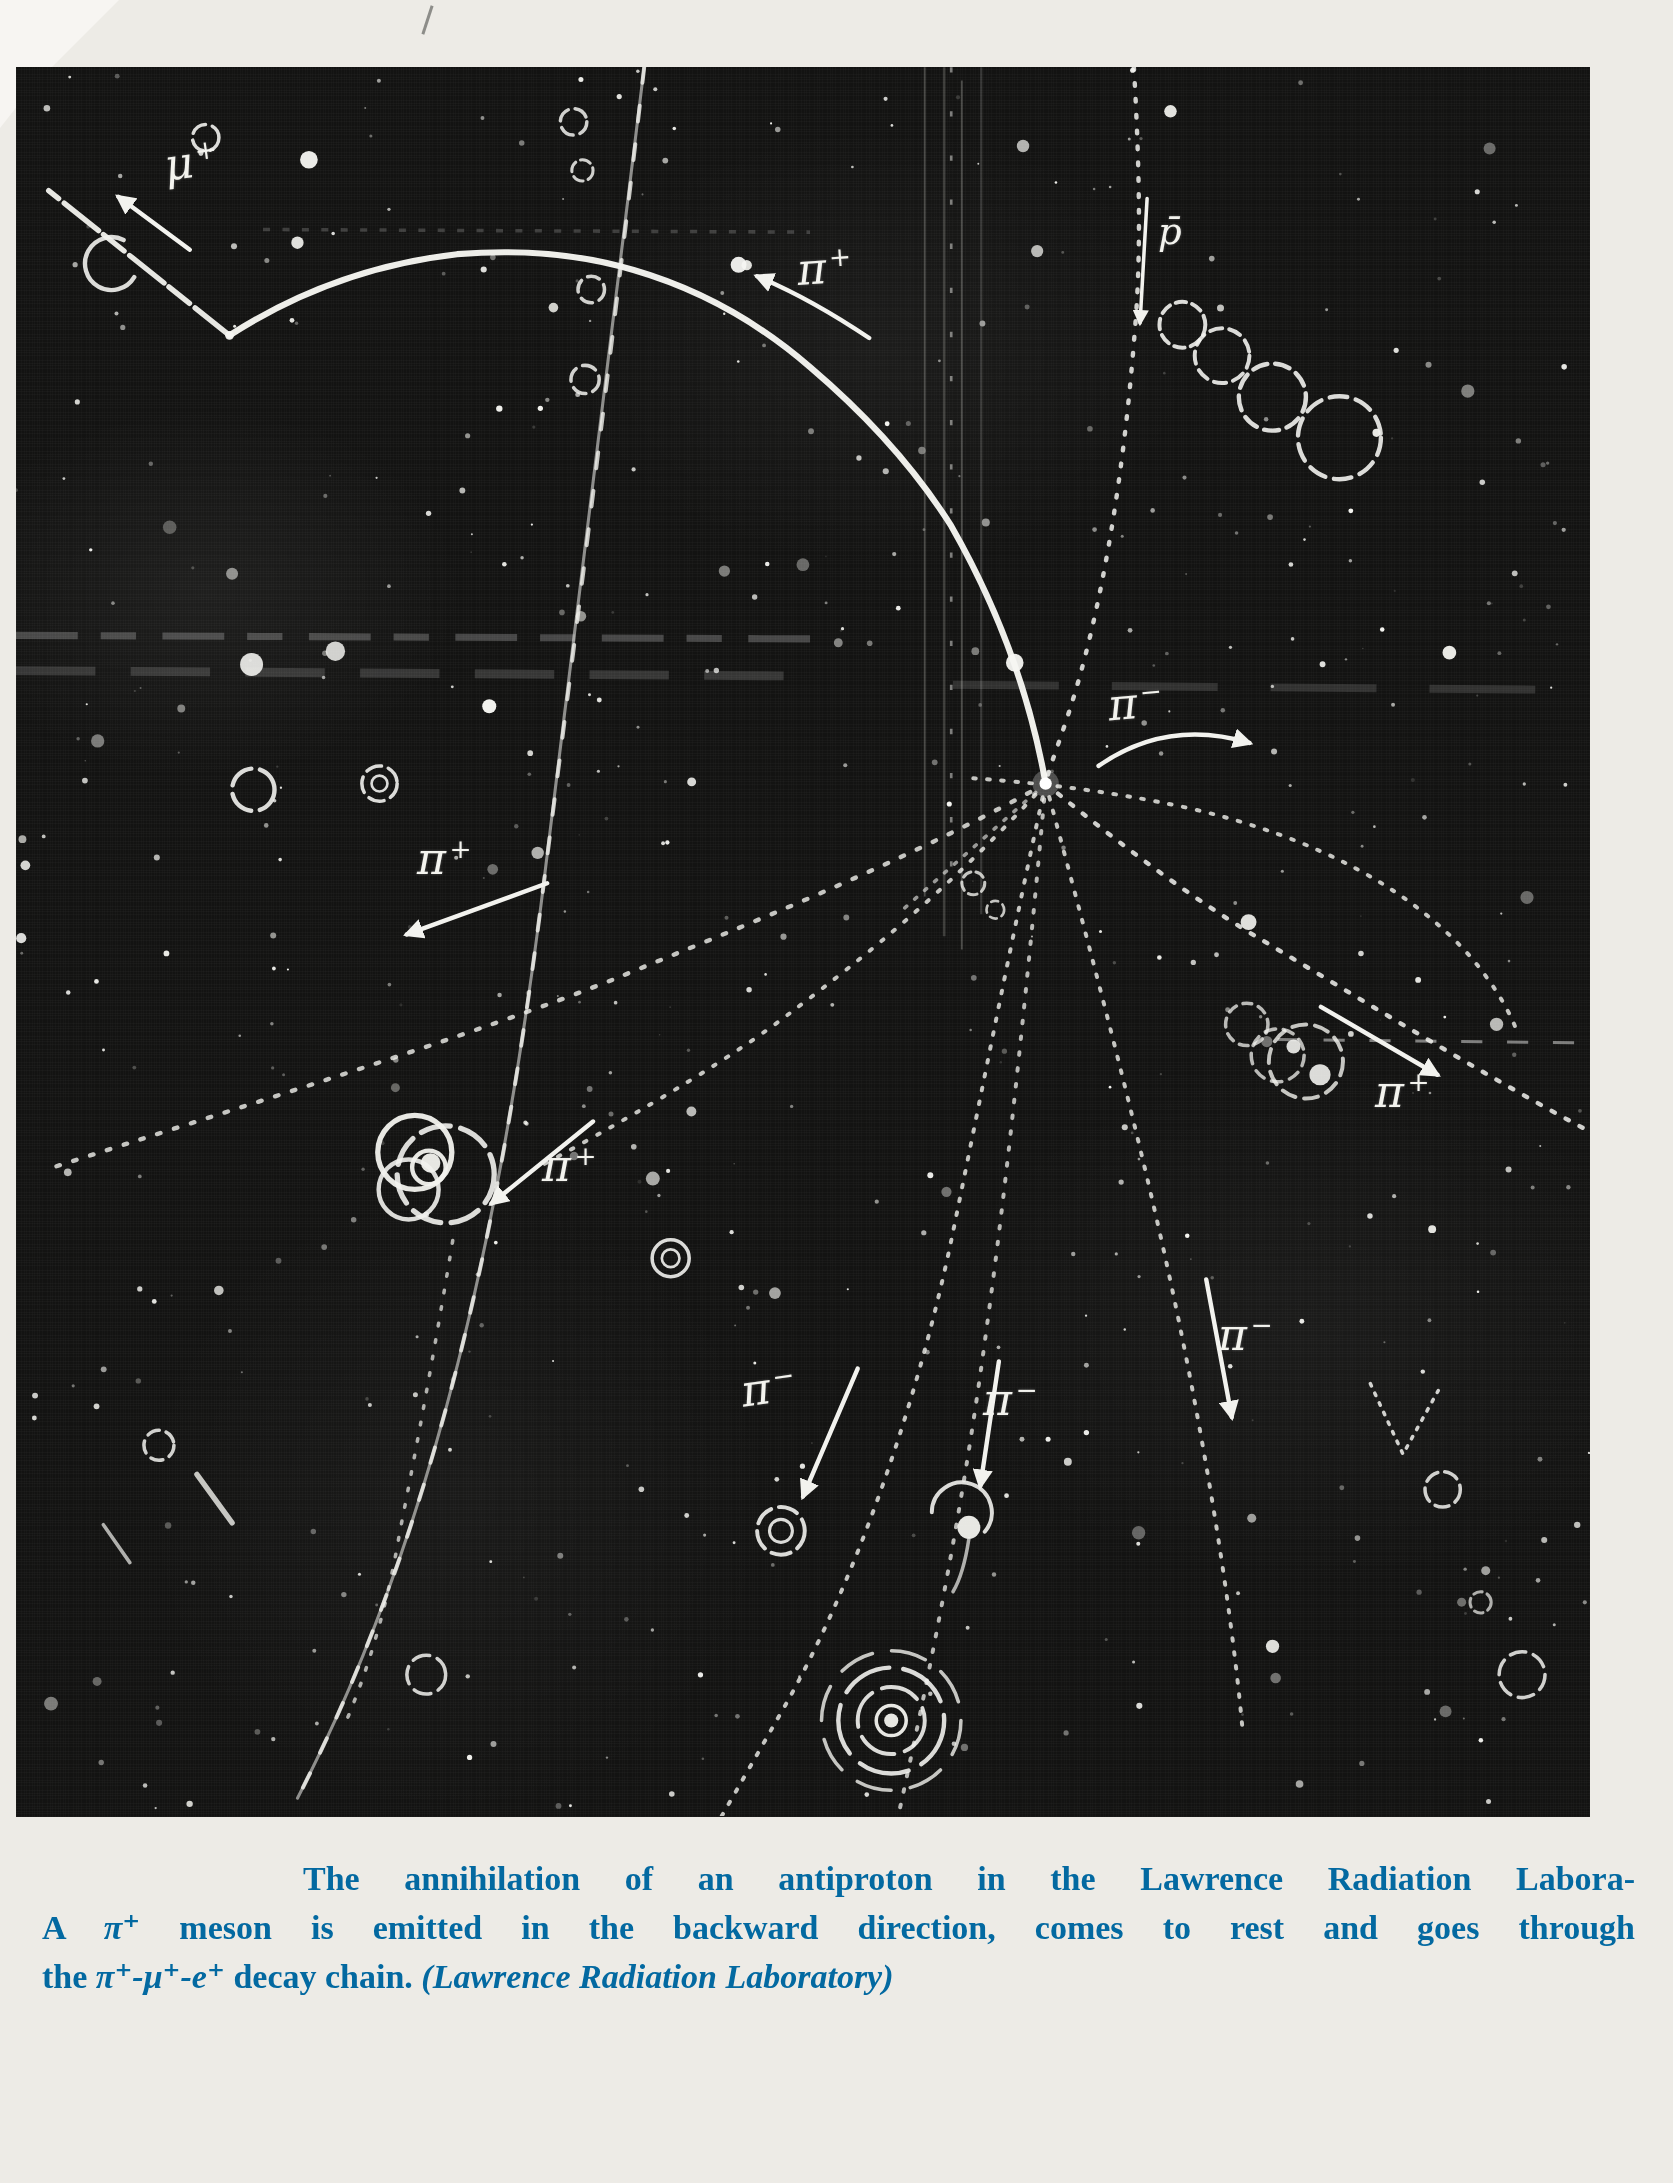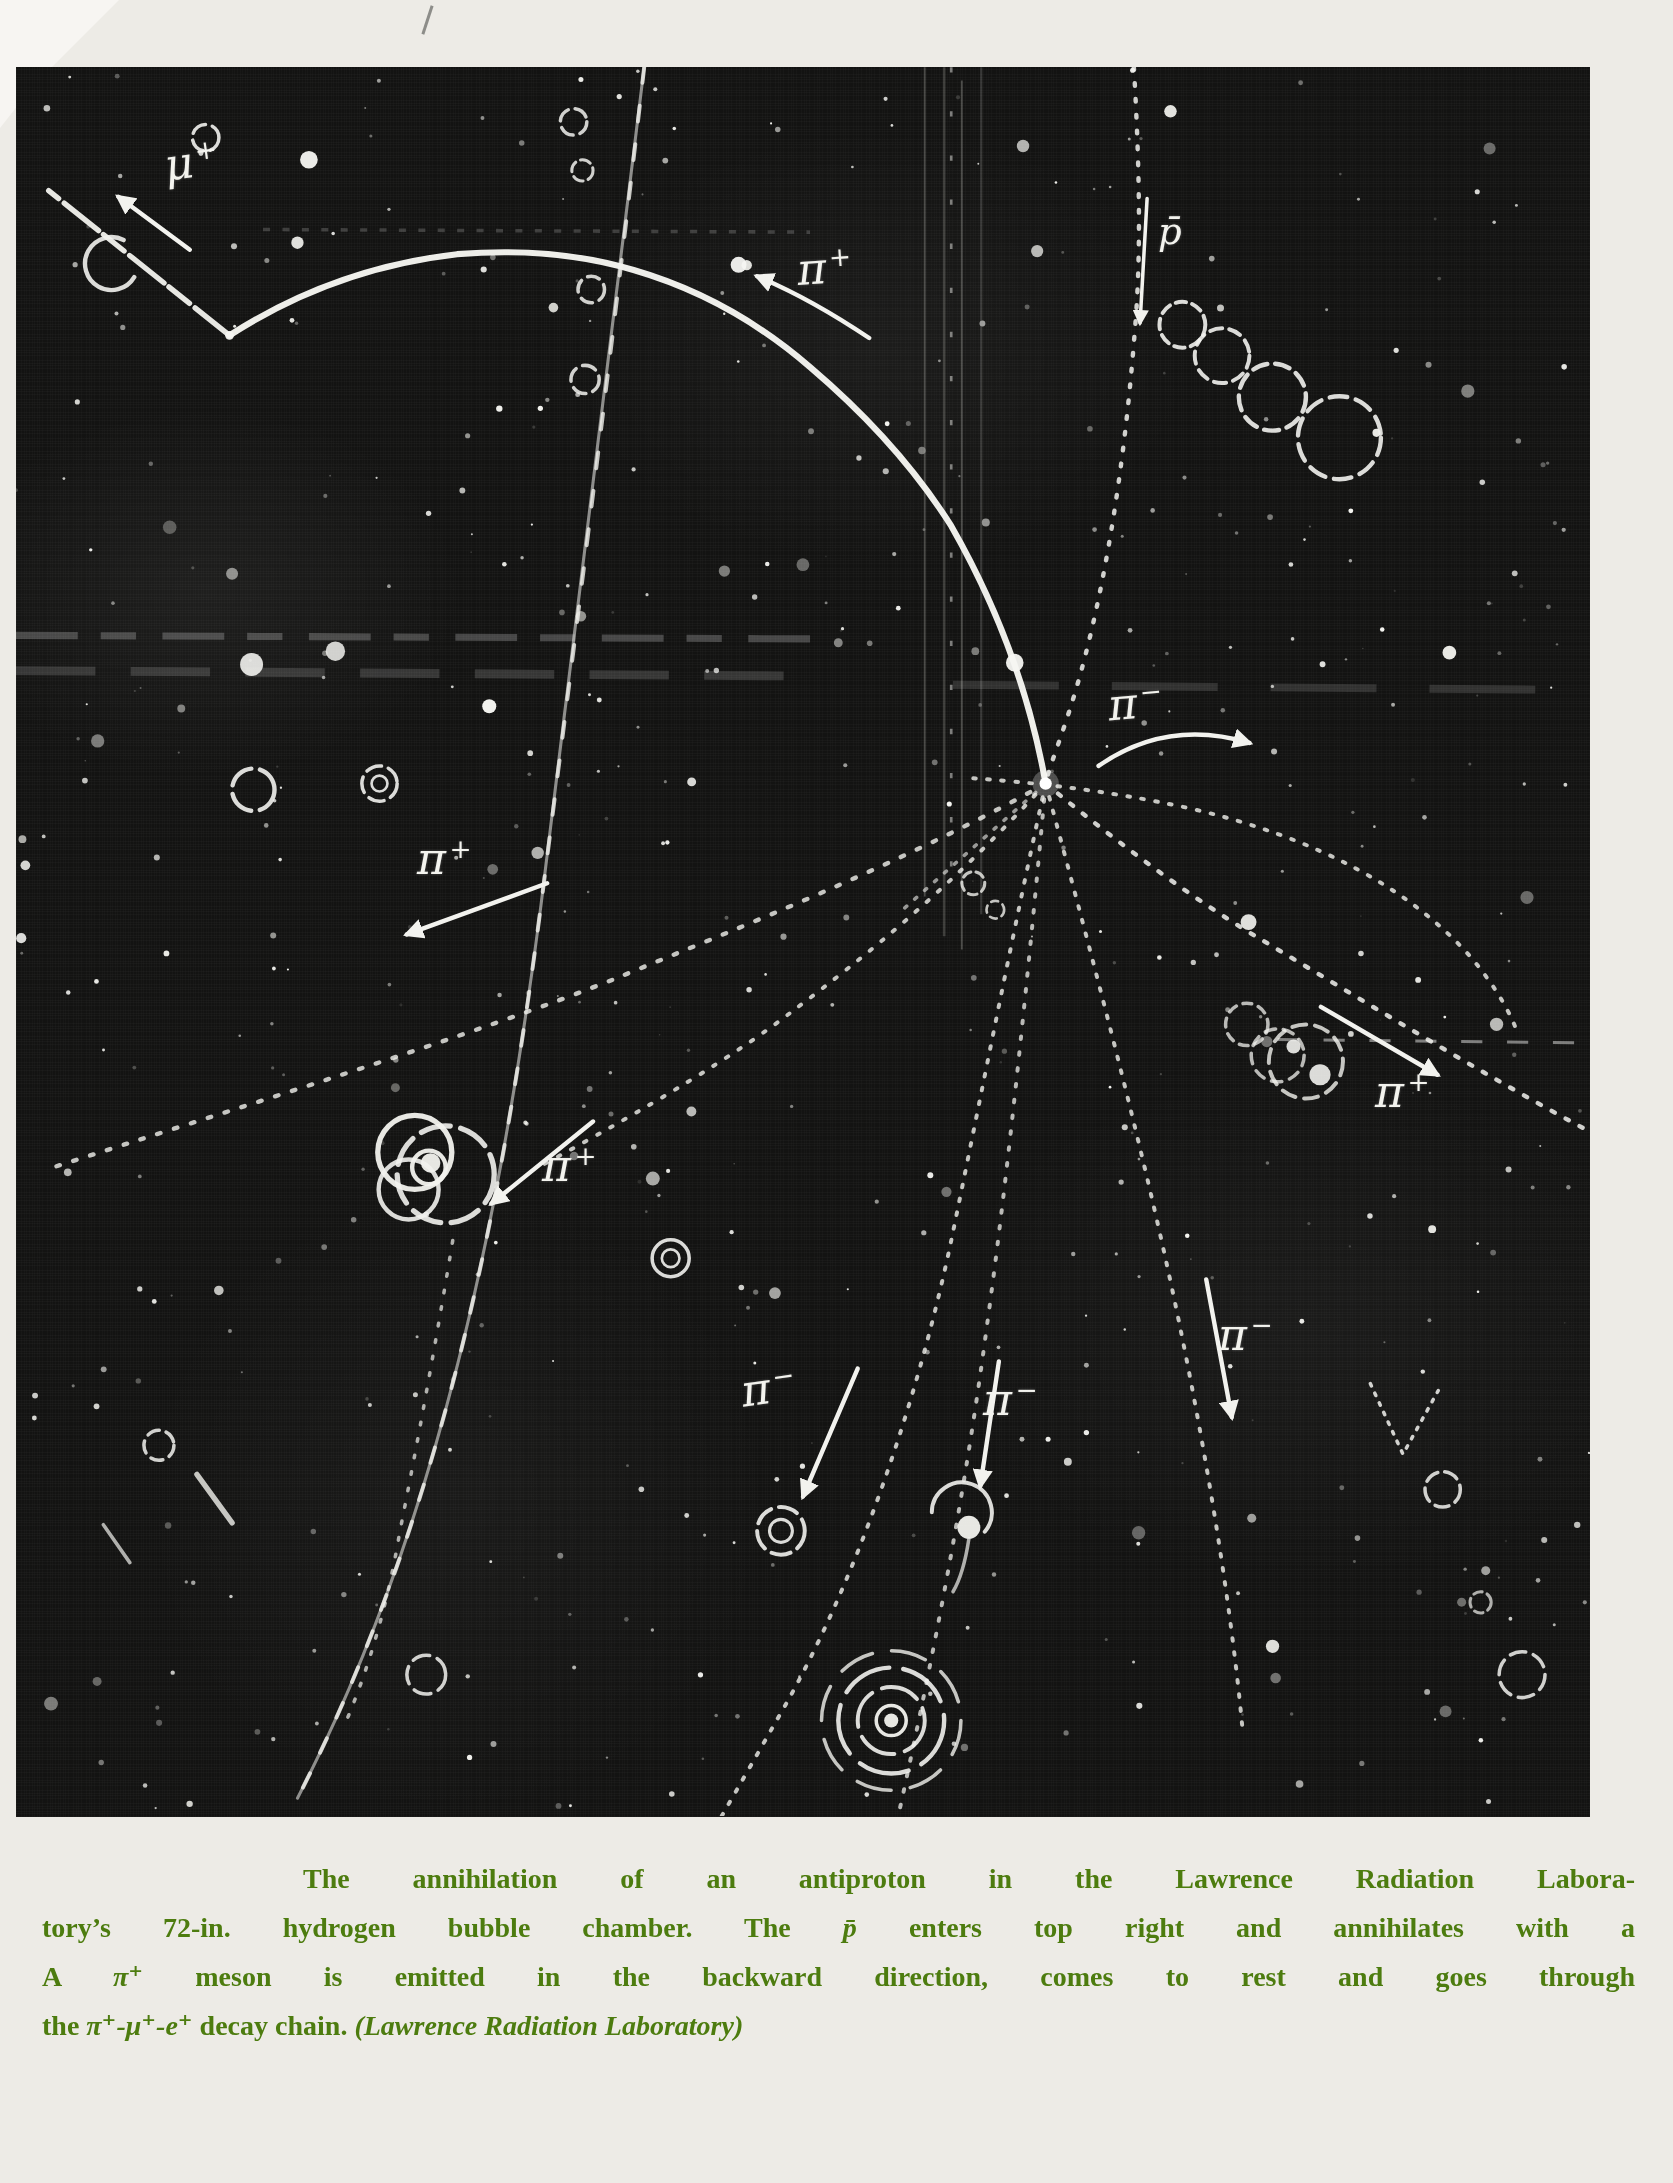--- a/index.html
+++ b/index.html
@@ -16,23 +16,23 @@
       #131312;}
   .photo::after{content:"";position:absolute;inset:0;pointer-events:none;
     background:
       repeating-linear-gradient(0deg, rgba(255,255,255,.022) 0 0.9px, transparent 0.9px 2.6px),
       repeating-linear-gradient(90deg, rgba(255,255,255,.018) 0 0.9px, transparent 0.9px 2.6px);}
   .photo svg{position:absolute;left:0;top:0;}
   .plabel{position:absolute;color:#f3f3ee;font:italic 44px "DejaVu Serif",serif;letter-spacing:1.8px;
     text-shadow:0 0 2.6px rgba(255,255,255,.3);z-index:5;}
   .plabel .sgn{font-size:60%;vertical-align:super;margin-left:1.8px;}
   .plabel.small{font-size:37px;}
-  .caption{position:absolute;left:42px;top:1854px;width:1593px;color:#4d7c0f;
+  .caption{position:absolute;left:42px;top:1854px;width:1593px;color:#0369a1;
     font-family:"Liberation Serif","DejaVu Serif","DejaVu Sans",serif;
-    font-weight:bold;font-size:28px;}
+    font-weight:bold;font-size:34px;}
   .cap-line{height:49px;line-height:49px;white-space:nowrap;text-align:justify;text-align-last:justify;}
   .cap-line.indent{text-indent:261px;}
   .cap-line.last{text-align-last:left;}
   .cap-line .it{font-style:italic;}
 </style>
 </head>
 <body>
 
 <div class="page">
   <div class="corner-tear"></div>
@@ -716,23 +716,20 @@
     <div class="plabel" style="left:1202px;top:1242px">
       <span class="sym">π</span><span class="sgn">−</span>
     </div>
   </div>
 
   <div class="caption">
     <div class="cap-line indent">
       <span>The annihilation of an antiproton in the Lawrence Radiation Labora-</span>
     </div>
     <div class="cap-line">
-      <span>tory’s 72-in. hydrogen bubble chamber. The </span><span class="it">p̄</span><span> enters top right and annihilates with a</span>
-    </div>
-    <div class="cap-line">
       <span>A </span><span class="it">π⁺</span><span> meson is emitted in the backward direction, comes to rest and goes through</span>
     </div>
     <div class="cap-line last">
       <span>the </span><span class="it">π⁺-μ⁺-e⁺</span><span> decay chain. </span><span class="it">(Lawrence Radiation Laboratory)</span>
     </div>
   </div>
 </div>
 
 
 </body></html>

